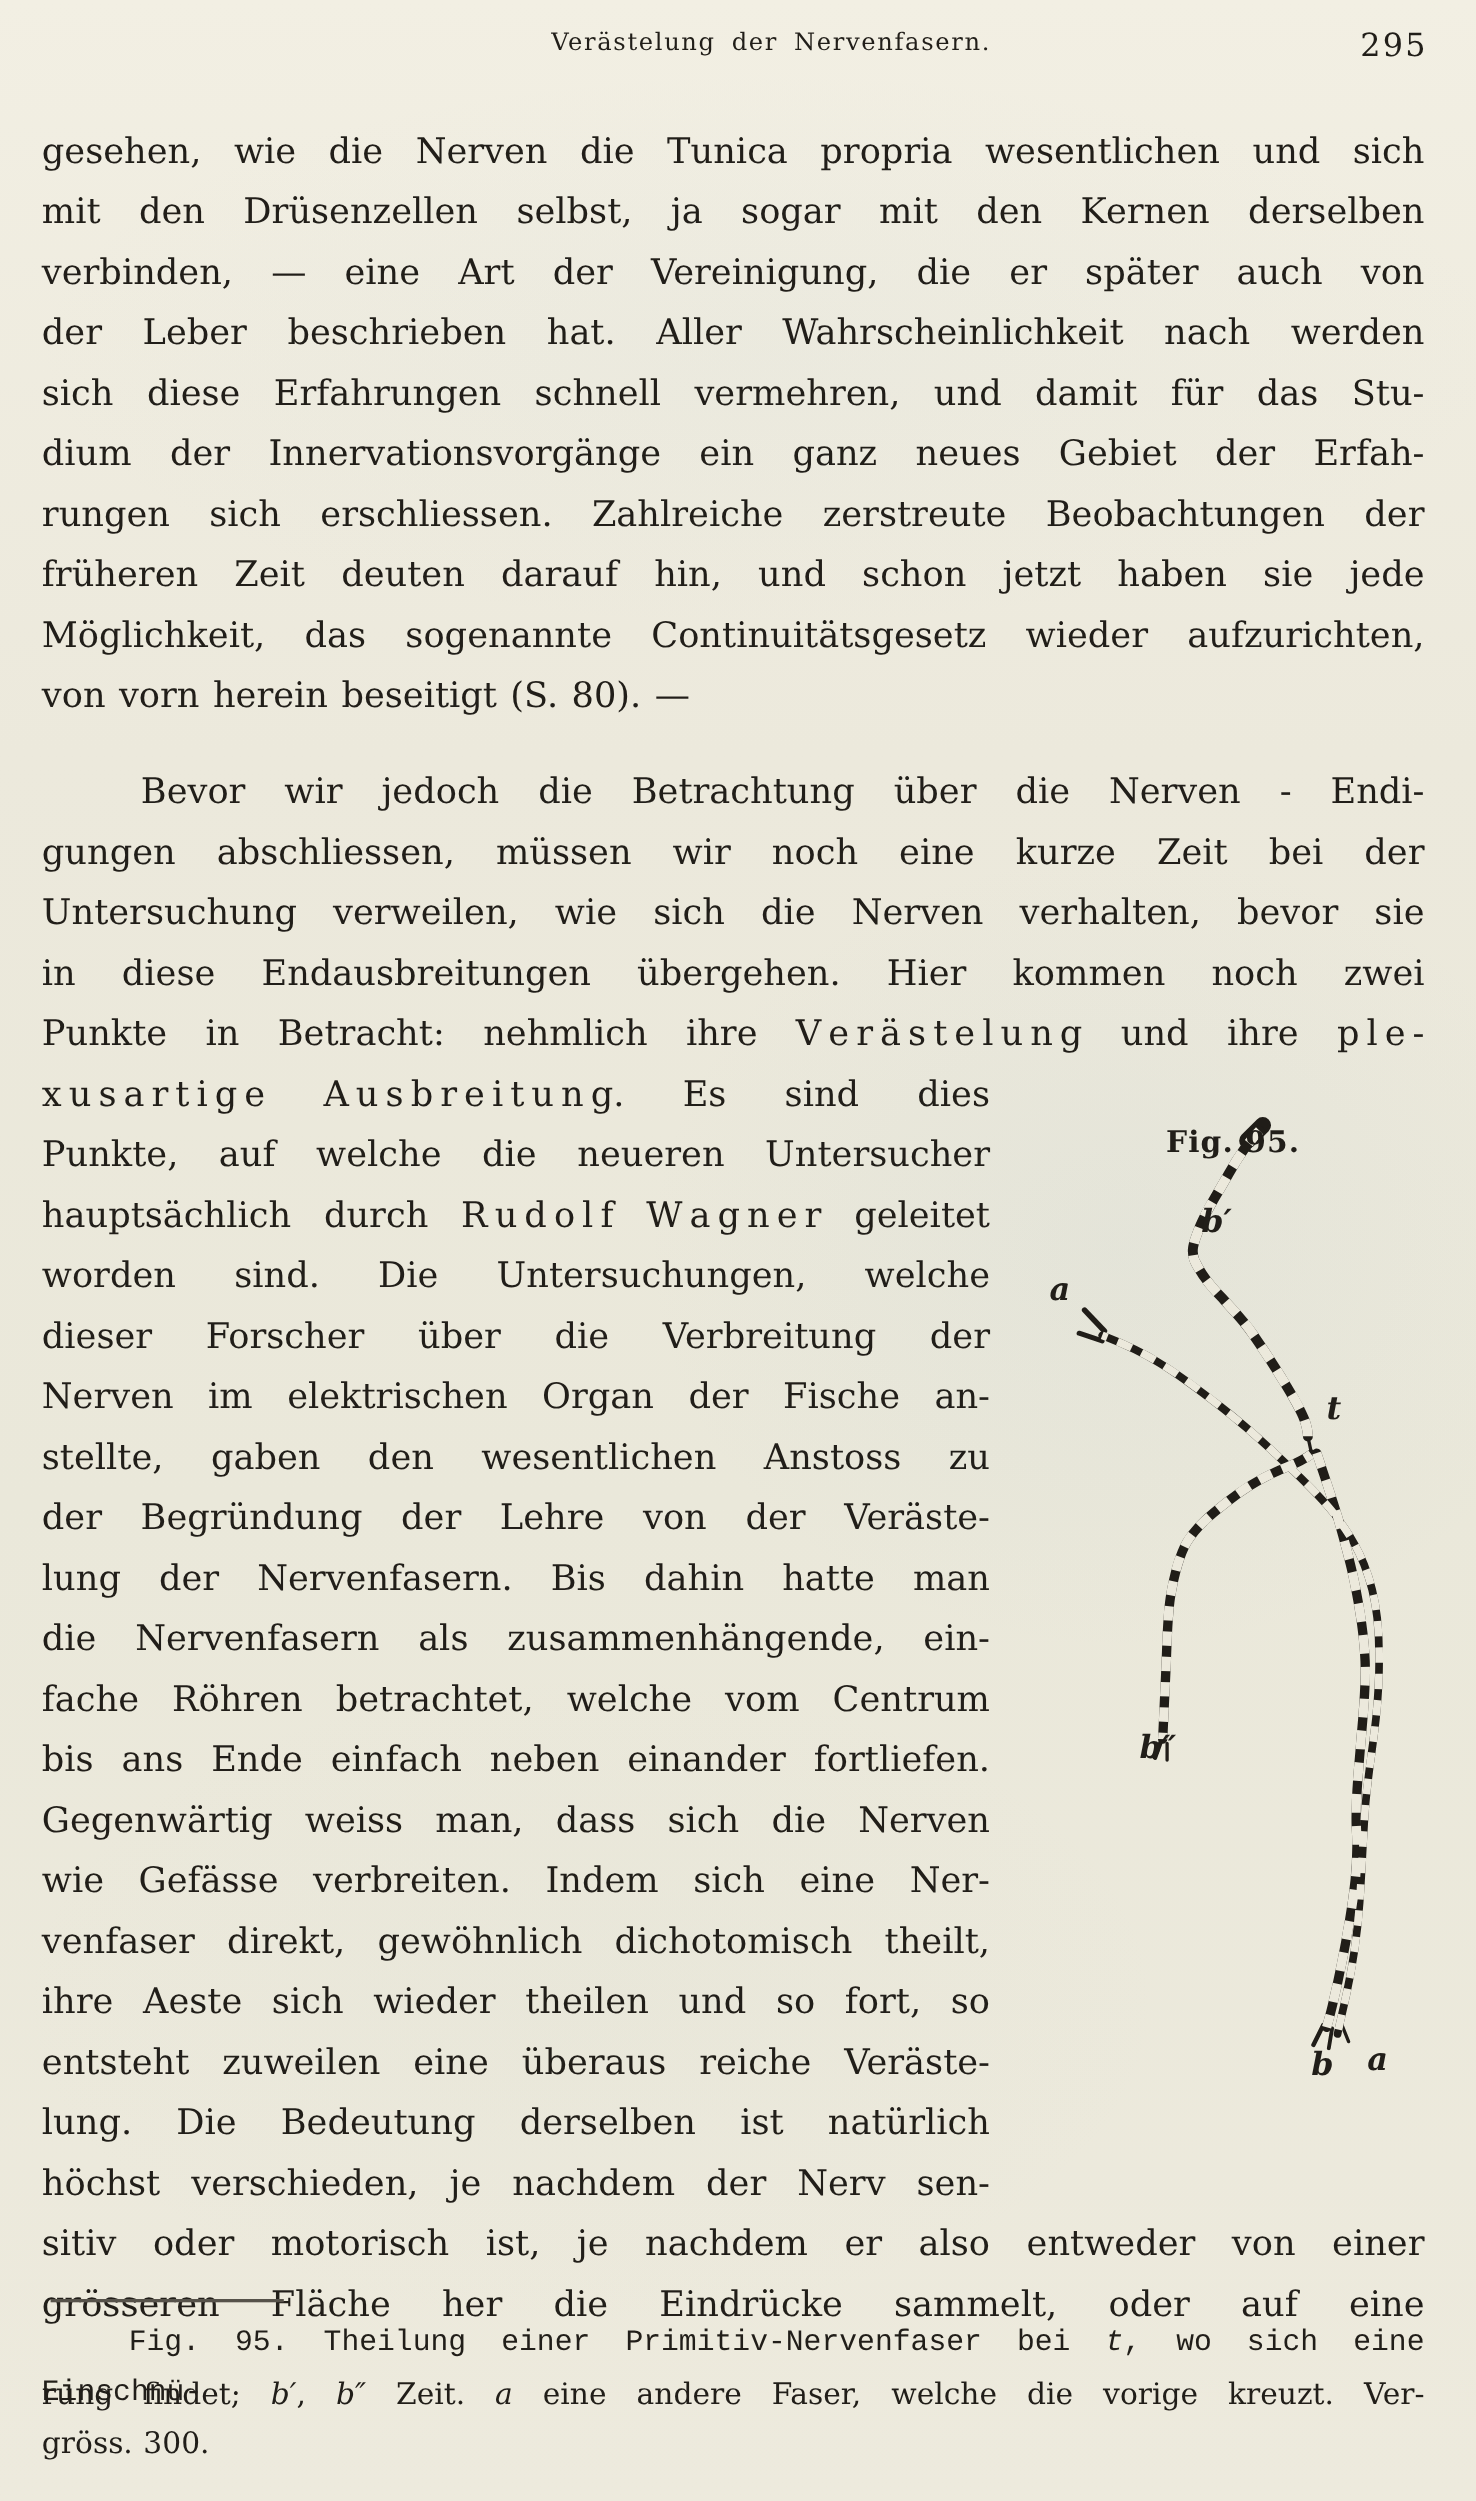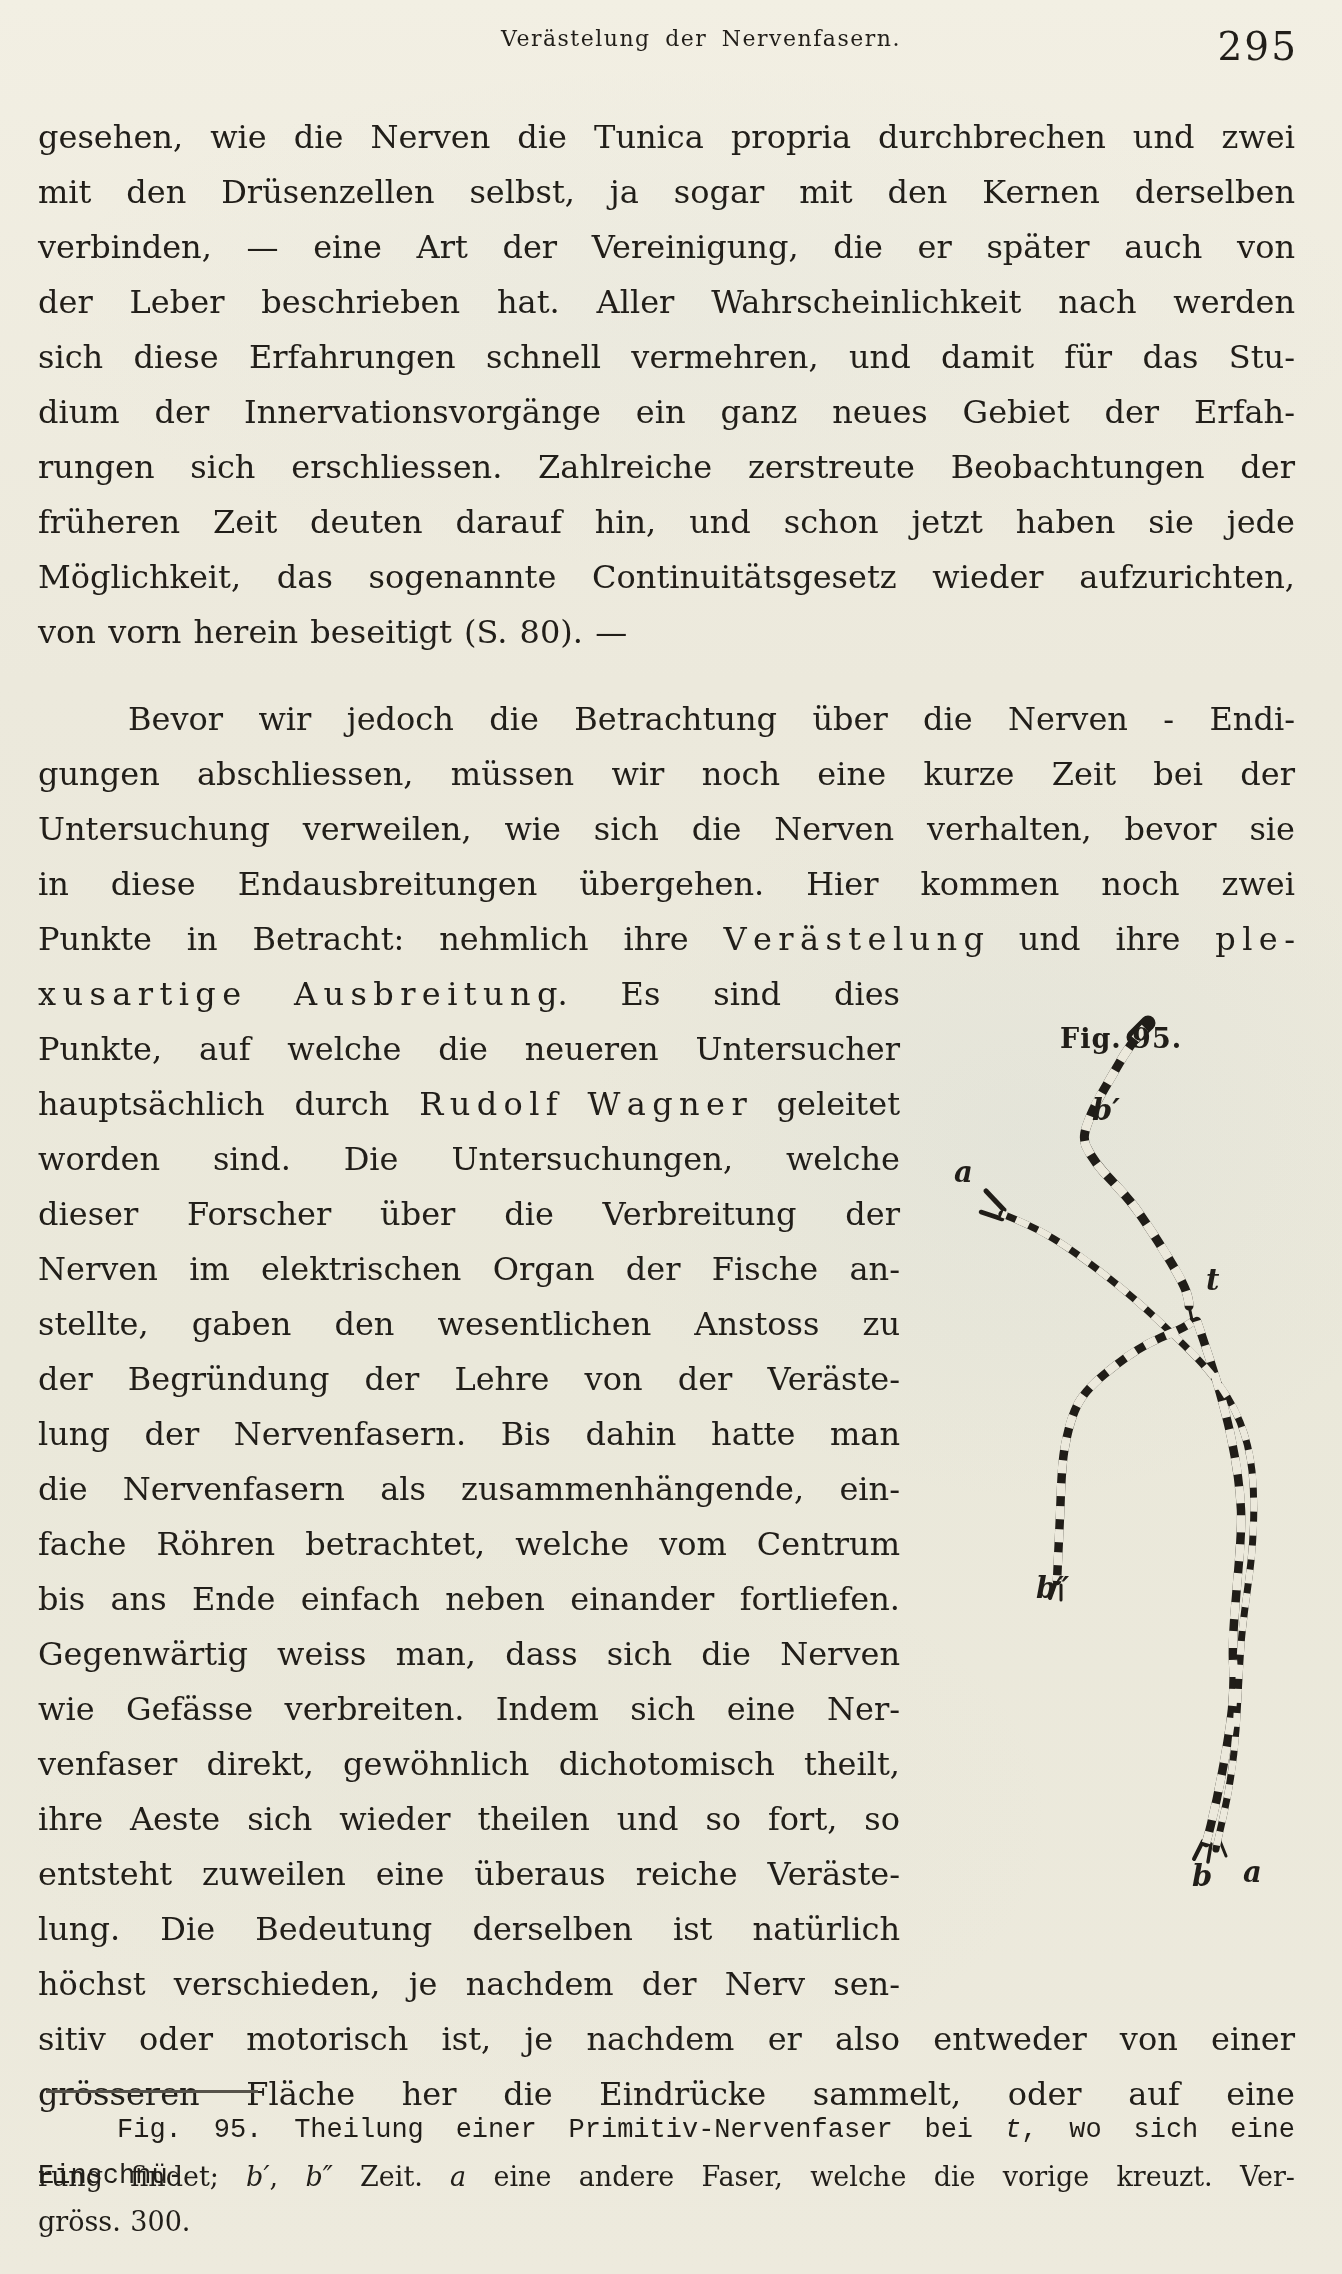--- a/index.html
+++ b/index.html
@@ -9,21 +9,21 @@
     font-family:"DejaVu Serif","Liberation Serif",serif;
     color:#211e19;
     background:
       radial-gradient(ellipse 620px 520px at 76% 50%, rgba(168,190,200,0.10), rgba(168,190,200,0) 70%),
       radial-gradient(ellipse 900px 340px at 52% 14%, rgba(180,200,205,0.07), rgba(180,200,205,0) 75%),
       radial-gradient(ellipse 700px 400px at 40% 80%, rgba(190,200,190,0.06), rgba(190,200,190,0) 75%),
       linear-gradient(180deg,#f2efe3 0%,#ece9dc 30%,#eae8da 60%,#edeadd 100%);
   }
   .running-head{position:absolute;top:26px;left:0;width:1342px;height:50px;}
   .rh-title{position:absolute;left:60px;right:0;text-align:center;font-size:22px;letter-spacing:1.5px;word-spacing:6px;}
-  .rh-page{position:absolute;right:44px;top:-2px;font-size:39px;letter-spacing:2px;}
+  .rh-page{position:absolute;right:44px;top:-2px;font-size:29px;letter-spacing:2px;}
   .body-text{position:absolute;left:38px;top:110px;width:1257px;font-size:32px;}
   .line{height:55px;line-height:55px;text-align:justify;text-align-last:justify;word-spacing:2px;}
   .line.n{width:862px;}
   .line.e{text-align-last:left;}
   .line.i{text-indent:90px;margin-top:32px;}
   .figure{position:absolute;left:940px;top:975px;width:402px;height:955px;}
   .fig-label{position:absolute;font-size:27px;font-weight:700;letter-spacing:1px;margin-top:40px;}
   .fig-ann{position:absolute;font-size:29px;font-style:italic;font-weight:600;}
   .figure svg{position:absolute;left:0;top:0;}
   .footnote-rule{position:absolute;left:46px;top:2090px;width:212px;height:3px;background:#56524a;}
@@ -37,21 +37,21 @@
 <body>
 
 <div class="page">
 
   <div class="running-head">
     <span class="rh-title">Verästelung der Nervenfasern.</span>
     <span class="rh-page">295</span>
   </div>
 
   <div class="body-text" id="body-text">
-      <div class="line j">gesehen, wie die Nerven die Tunica propria durchbrechen und zwei</div>
+      <div class="line j">gesehen, wie die Nerven die Tunica propria wesentlichen und sich</div>
       <div class="line j">mit den Drüsenzellen selbst, ja sogar mit den Kernen derselben</div>
       <div class="line j">verbinden, — eine Art der Vereinigung, die er später auch von</div>
       <div class="line j">der Leber beschrieben hat. Aller Wahrscheinlichkeit nach werden</div>
       <div class="line j">sich diese Erfahrungen schnell vermehren, und damit für das Stu-</div>
       <div class="line j">dium der Innervationsvorgänge ein ganz neues Gebiet der Erfah-</div>
       <div class="line j">rungen sich erschliessen. Zahlreiche zerstreute Beobachtungen der</div>
       <div class="line j">früheren Zeit deuten darauf hin, und schon jetzt haben sie jede</div>
       <div class="line j">Möglichkeit, das sogenannte Continuitätsgesetz wieder aufzurichten,</div>
       <div class="line e">von vorn herein beseitigt (S. 80). —</div>
       <div class="line j i">Bevor wir jedoch die Betrachtung über die Nerven - Endi-</div>

